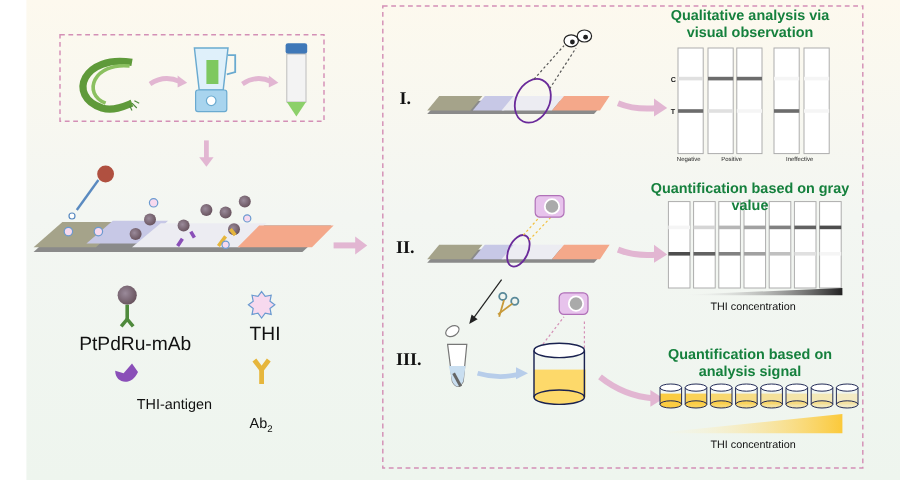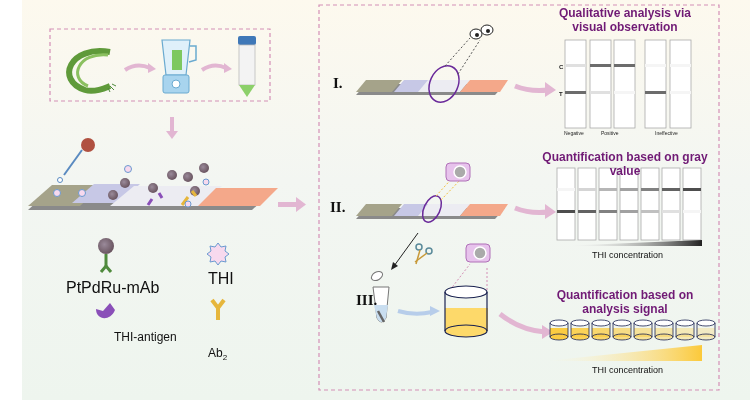--- a/index.html
+++ b/index.html
@@ -1,21 +1,21 @@
 <!DOCTYPE html>
 <html><head>
 <meta charset="utf-8">
 <style>
   html,body{margin:0;padding:0;}
   body{width:750px;height:400px;position:relative;overflow:hidden;background:#ffffff;font-family:"Liberation Sans",sans-serif;}
   .bg{position:absolute;left:22px;top:0;width:728px;height:400px;background:linear-gradient(180deg,#fdf9ee 0%,#f3f6f2 45%,#eef5ee 100%);}
   svg{position:absolute;left:0;top:0;}
   .lbl{position:absolute;font-weight:normal;color:#111;white-space:nowrap;}
   .roman{position:absolute;font-family:"Liberation Serif",serif;font-weight:bold;font-size:15px;color:#111;}
-  .title{position:absolute;font-weight:bold;font-size:12px;text-align:center;color:#701a75;line-height:14px;}
+  .title{position:absolute;font-weight:bold;font-size:12px;text-align:center;color:#15803d;line-height:14px;}
   .small{position:absolute;font-size:5px;color:#222;}
 </style>
 </head>
 <body>
 
 <div class="bg"></div>
 
 <svg width="750" height="400">
   <defs>
     <linearGradient id="grayWedge" x1="0" y1="0" x2="1" y2="0">
@@ -319,21 +319,21 @@
   <polygon points="545,361 702,345 702,361" fill="url(#yellowWedge)"></polygon>
 </svg>
 
 <div class="lbl" style="left:66px;top:279px;font-size:16px;">PtPdRu-mAb</div>
 <div class="lbl" style="left:208px;top:270px;font-size:16px;">THI</div>
 <div class="lbl" style="left:70px;top:330px;font-size:12px;margin-left:44px;">THI-antigen</div>
 <div class="lbl" style="left:208px;top:346px;font-size:12px;"><span>Ab</span><sub style="font-size:8px;">2</sub></div>
 
 <div class="roman" style="left:333px;top:75px;">I.</div>
 <div class="roman" style="left:330px;top:199px;">II.</div>
-<div class="roman" style="left:330px;top:292px;margin-left:26px;">III.</div>
+<div class="roman" style="left:330px;top:292px;">III.</div>
 
 <div class="title" style="left:545px;top:6px;width:160px;">Qualitative analysis via visual observation</div>
 <div class="title" style="left:535px;top:150px;width:180px;">Quantification based on gray value</div>
 <div class="title" style="left:540px;top:288px;width:170px;">Quantification based on analysis signal</div>
 
 <div class="small" style="left:559px;top:64px;font-weight:bold;font-size:6px;">C</div>
 <div class="small" style="left:559px;top:91px;font-weight:bold;font-size:6px;">T</div>
 <div class="small" style="left:564px;top:130px;">Negative</div>
 <div class="small" style="left:601px;top:130px;">Positive</div>
 <div class="small" style="left:655px;top:130px;">Ineffective</div>

